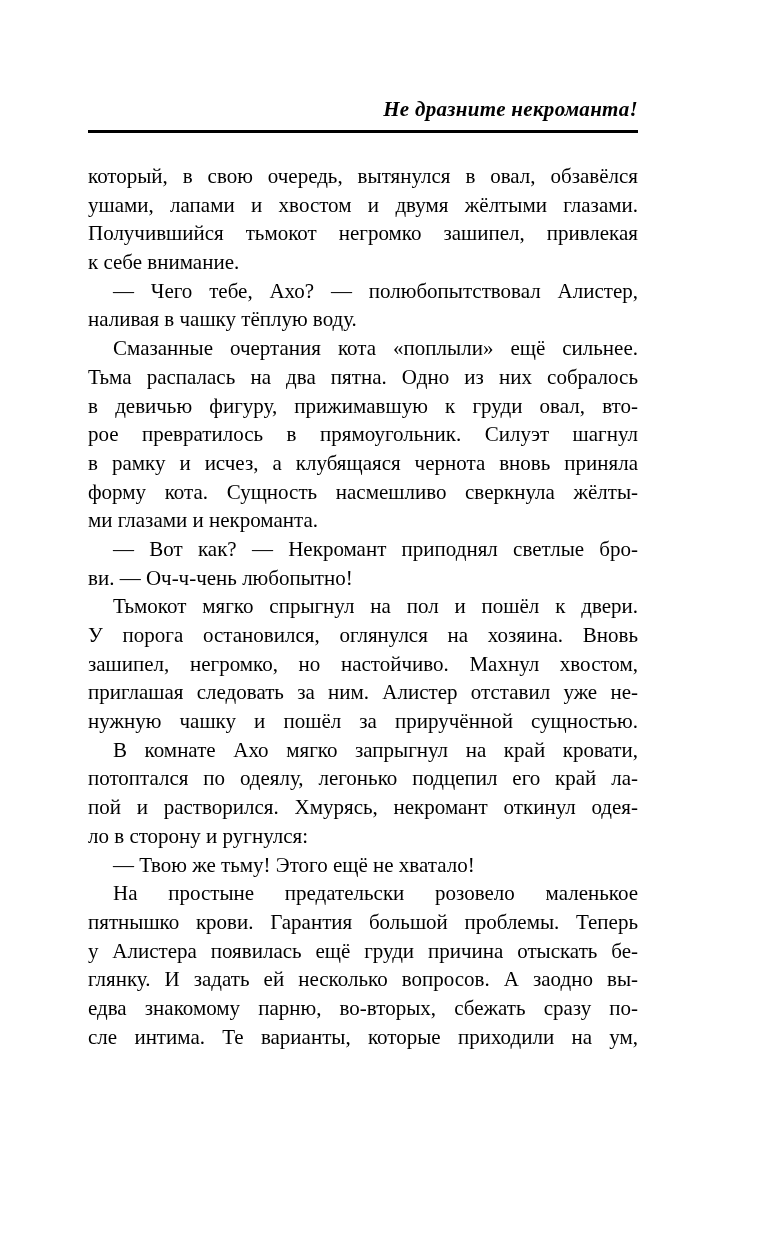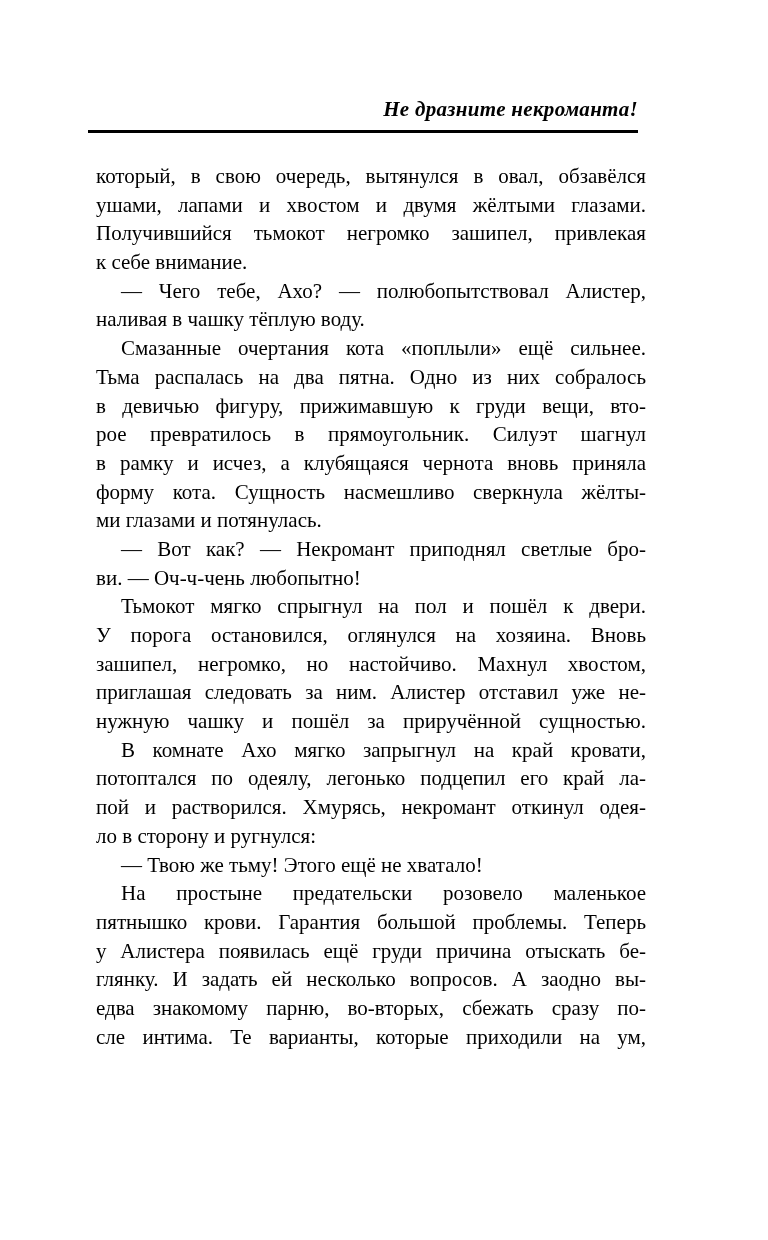--- a/index.html
+++ b/index.html
@@ -39,21 +39,20 @@
     top: 130px;
     width: 550px;
     height: 3px;
     background: #000000;
   }
   .body-text {
     position: absolute;
     left: 88px;
     top: 162px;
     width: 550px;
-    margin-left: 8px;
   }
   .line {
     height: 28.7px;
     line-height: 28.7px;
     font-size: 21px;
     text-align: justify;
     text-align-last: justify;
     white-space: normal;
     overflow: hidden;
   }
@@ -87,25 +86,25 @@
 
   <div class="body-text" id="text-block">
       <div class="line">который, в свою очередь, вытянулся в овал, обзавёлся</div>
       <div class="line">ушами, лапами и хвостом и двумя жёлтыми глазами.</div>
       <div class="line">Получившийся тьмокот негромко зашипел, привлекая</div>
       <div class="line last">к себе внимание.</div>
       <div class="line indent">— Чего тебе, Ахо? — полюбопытствовал Алистер,</div>
       <div class="line last">наливая в чашку тёплую воду.</div>
       <div class="line indent">Смазанные очертания кота «поплыли» ещё сильнее.</div>
       <div class="line">Тьма распалась на два пятна. Одно из них собралось</div>
-      <div class="line">в девичью фигуру, прижимавшую к груди вещи, вто-</div>
+      <div class="line">в девичью фигуру, прижимавшую к груди овал, вто-</div>
       <div class="line">рое превратилось в прямоугольник. Силуэт шагнул</div>
       <div class="line">в рамку и исчез, а клубящаяся чернота вновь приняла</div>
       <div class="line">форму кота. Сущность насмешливо сверкнула жёлты-</div>
-      <div class="line last">ми глазами и потянулась.</div>
+      <div class="line last">ми глазами и некроманта.</div>
       <div class="line indent">— Вот как? — Некромант приподнял светлые бро-</div>
       <div class="line last">ви. — Оч-ч-чень любопытно!</div>
       <div class="line indent">Тьмокот мягко спрыгнул на пол и пошёл к двери.</div>
       <div class="line">У порога остановился, оглянулся на хозяина. Вновь</div>
       <div class="line">зашипел, негромко, но настойчиво. Махнул хвостом,</div>
       <div class="line">приглашая следовать за ним. Алистер отставил уже не-</div>
       <div class="line">нужную чашку и пошёл за приручённой сущностью.</div>
       <div class="line indent">В комнате Ахо мягко запрыгнул на край кровати,</div>
       <div class="line">потоптался по одеялу, легонько подцепил его край ла-</div>
       <div class="line">пой и растворился. Хмурясь, некромант откинул одея-</div>

